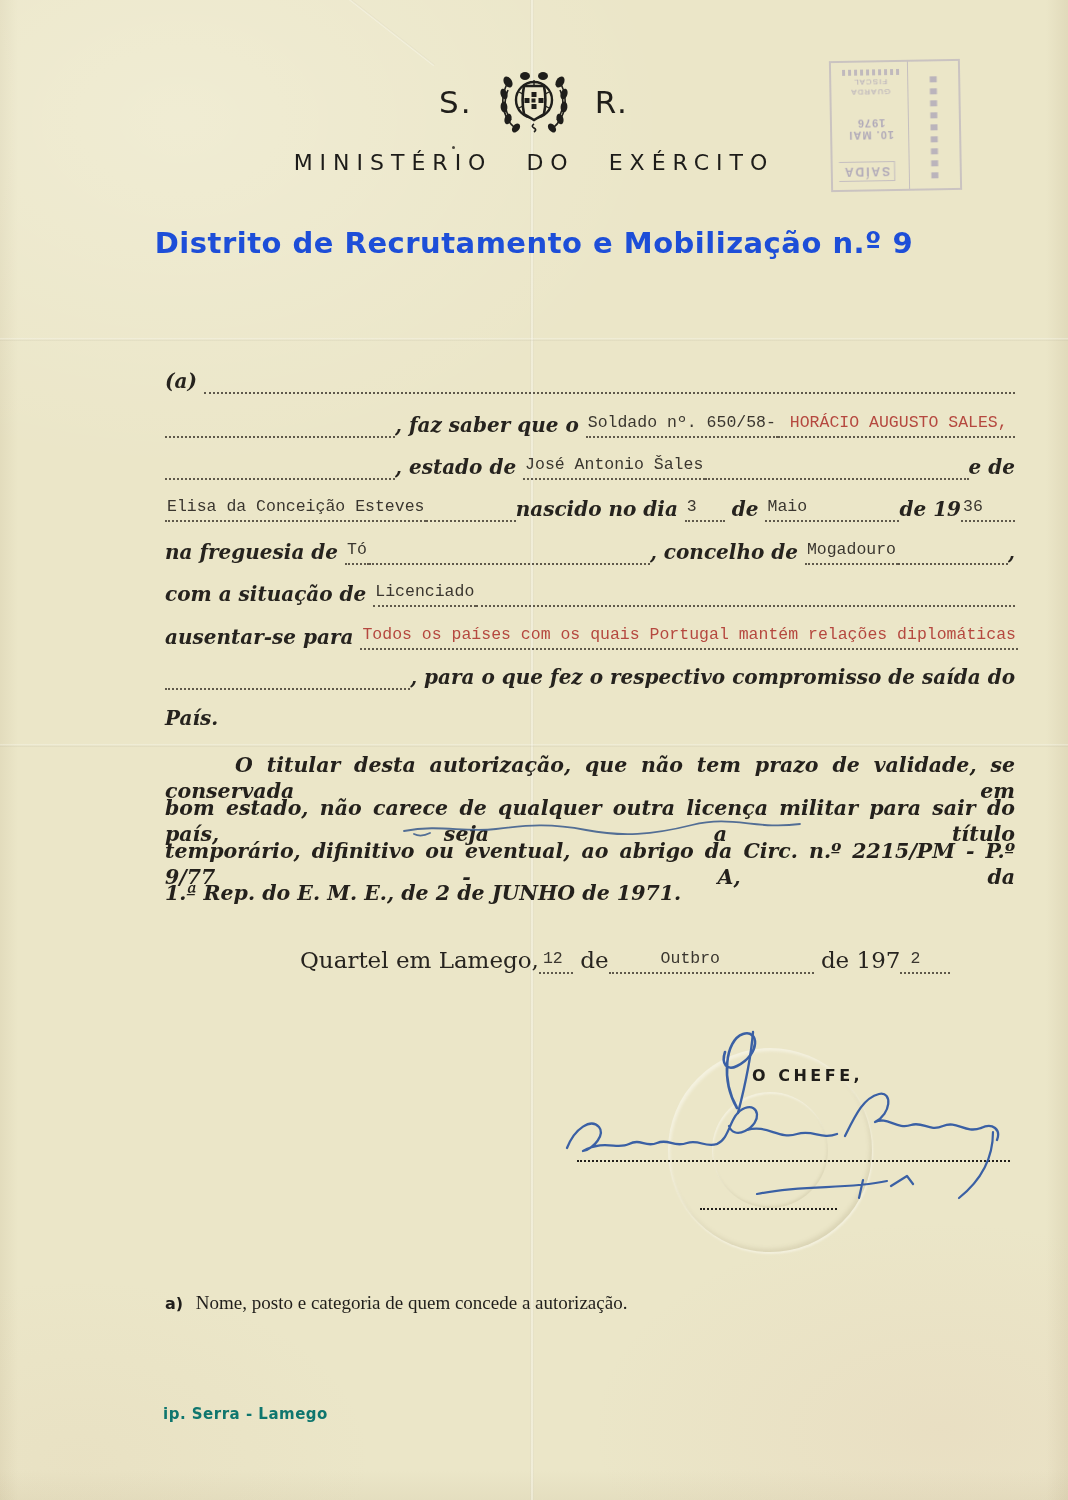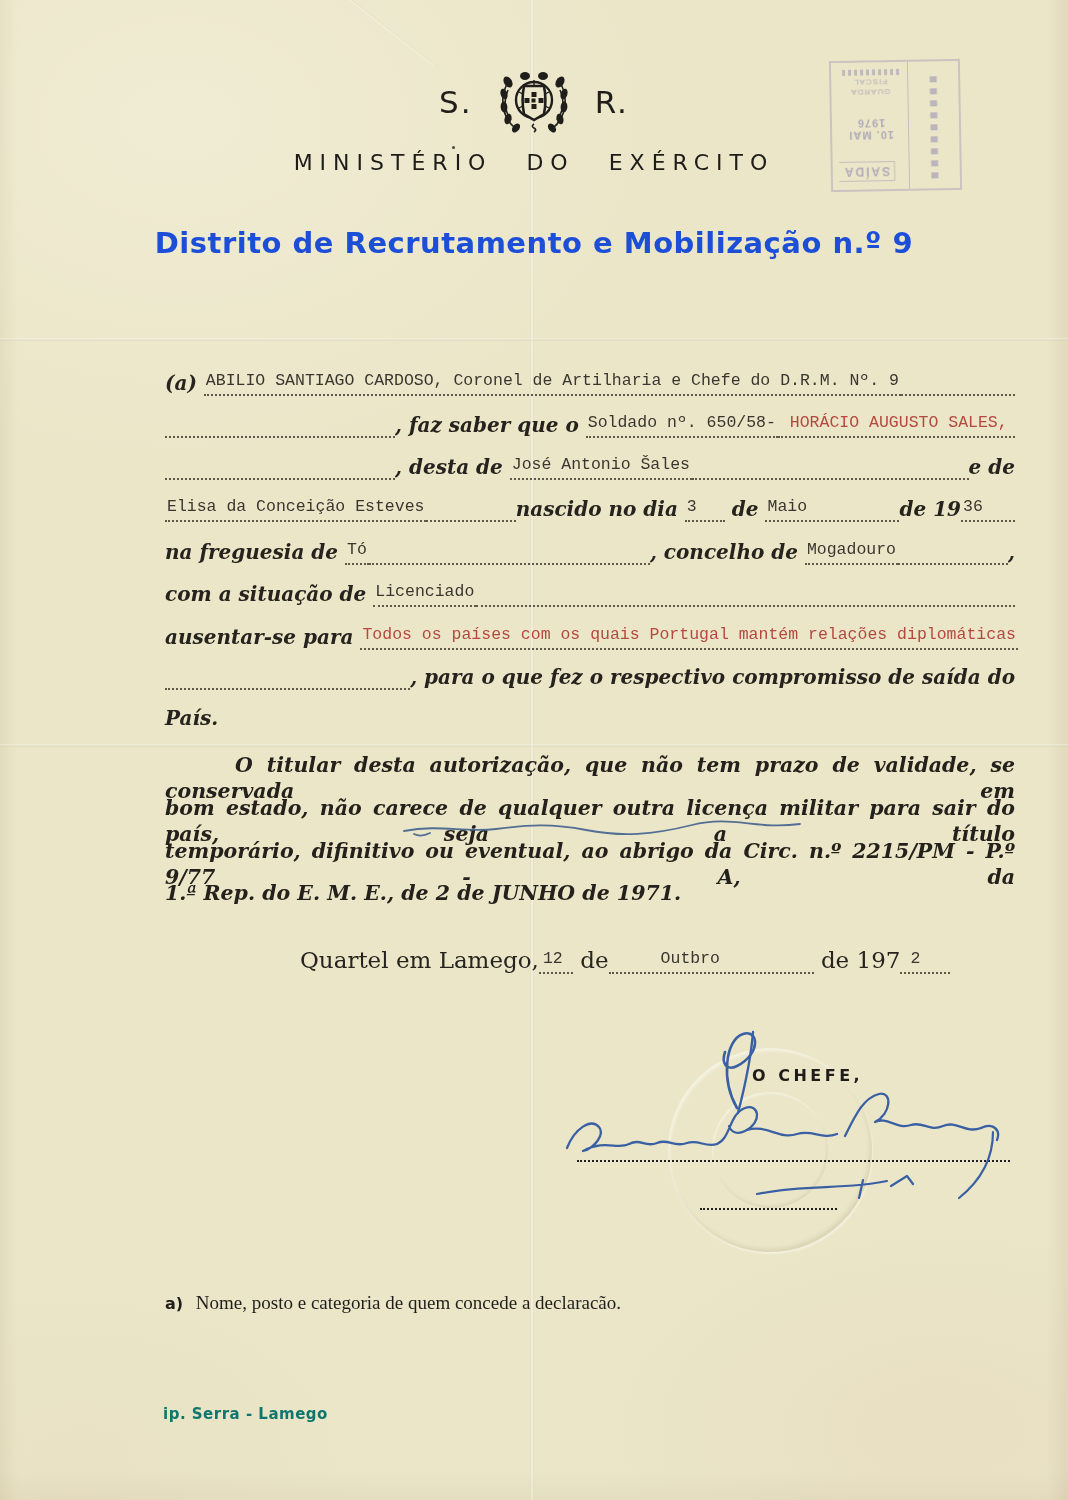--- a/index.html
+++ b/index.html
@@ -142,34 +142,33 @@
 
 <div class="abs ministry">MINISTÉRIO DO EXÉRCITO</div>
 <div class="abs doc-title">Distrito de Recrutamento e Mobilização n.º 9</div>
 
 <div class="abs seal seal-outer"></div>
 <div class="abs seal seal-inner"></div>
 
 <div class="line" style="top:368px;">
   <span class="p">(a)</span>
   <span class="p"> </span>
-  <span class="t">ABILIO SANTIAGO CARDOSO, Coronel de Artilharia e Chefe do D.R.M. Nº. 9</span>
   <span class="fill grow"></span>
 </div>
 
 <div class="line" style="top:410px;">
   <span class="fill" style="width:230px;"></span>
   <span class="p">, faz saber que o </span>
   <span class="t">Soldado nº. 650/58-</span>
   <span class="t tr grow"> HORÁCIO AUGUSTO SALES,</span>
 </div>
 
 <div class="line" style="top:452px;">
   <span class="fill" style="width:230px;"></span>
-  <span class="p">, desta de </span>
+  <span class="p">, estado de </span>
   <span class="t">José Antonio Šales</span>
   <span class="fill grow"></span>
   <span class="p">e de</span>
 </div>
 
 <div class="line" style="top:494px;">
   <span class="t">Elisa da Conceição Esteves</span>
   <span class="fill grow"></span>
   <span class="p">nascido no dia </span>
   <span class="t" style="min-width:36px;">3</span>
@@ -246,16 +245,16 @@
     <path d="M436,110 C448,104 456,112 452,122" stroke-width="2.3"></path>
 
     <path d="M448,114 C448,142 434,164 414,180" stroke-width="2.2"></path>
 
     <path d="M212,176 C260,166 300,172 342,163 M318,162 L314,180 M346,168 L362,158 L368,166" stroke-width="2.2"></path>
   </g>
 </svg>
 
 <div class="abs footnote">
   <span class="marker">a)</span>
-  <span>Nome, posto e categoria de quem concede a declaracão.</span>
+  <span>Nome, posto e categoria de quem concede a autorização.</span>
 </div>
 
 <div class="abs printer">ip. Serra - Lamego</div>
 
 </body></html>

